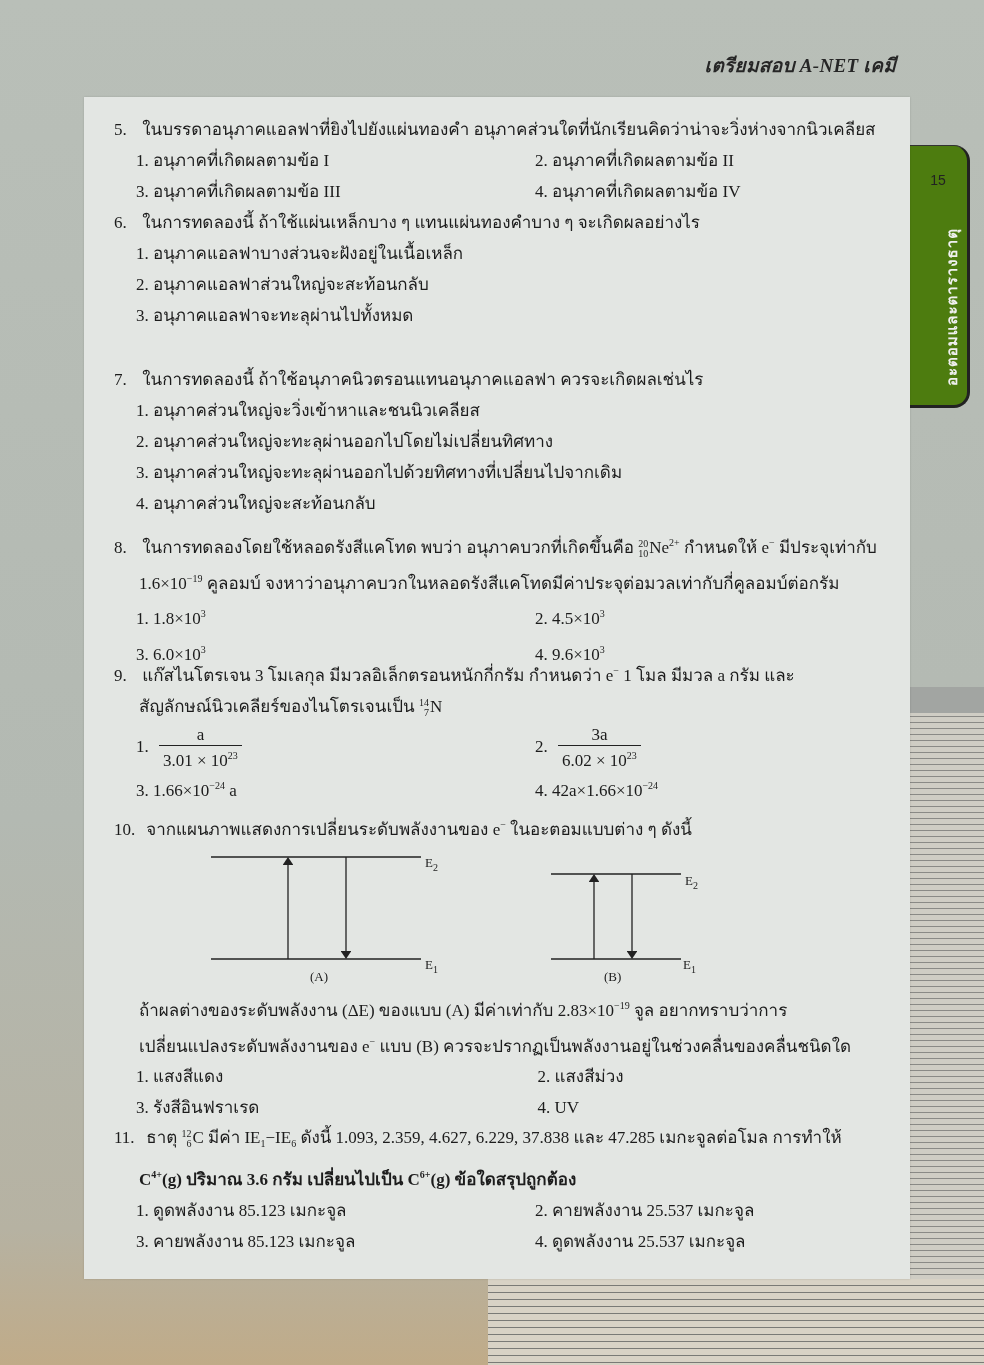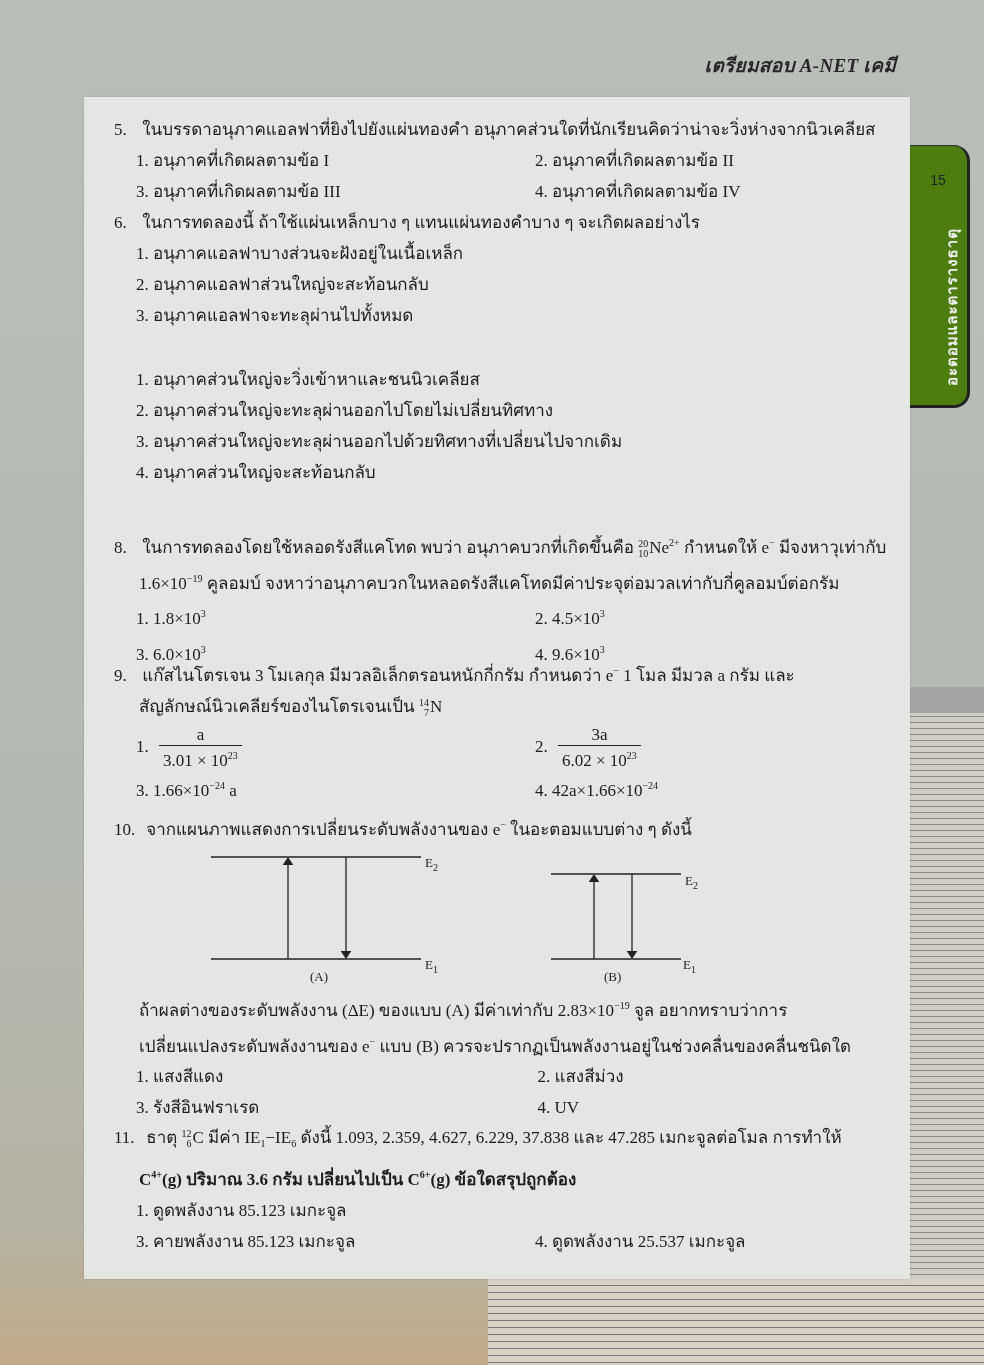--- a/index.html
+++ b/index.html
@@ -103,38 +103,39 @@
     <div class="q" style="top:110px;">
       <div><span class="num">6.</span> <span>ในการทดลองนี้ ถ้าใช้แผ่นเหล็กบาง ๆ แทนแผ่นทองคำบาง ๆ จะเกิดผลอย่างไร</span></div>
       <div class="opts">
         <div class="opt-full"><span>1.</span> <span>อนุภาคแอลฟาบางส่วนจะฝังอยู่ในเนื้อเหล็ก</span></div>
         <div class="opt-full"><span>2.</span> <span>อนุภาคแอลฟาส่วนใหญ่จะสะท้อนกลับ</span></div>
         <div class="opt-full"><span>3.</span> <span>อนุภาคแอลฟาจะทะลุผ่านไปทั้งหมด</span></div>
       </div>
     </div>
 
     <div class="q" style="top:267px;">
+      <div><span class="num">7.</span> <span>ในการทดลองนี้ ถ้าใช้อนุภาคนิวตรอนแทนอนุภาคแอลฟา ควรจะเกิดผลเช่นไร</span></div>
       <div class="opts">
         <div class="opt-full"><span>1.</span> <span>อนุภาคส่วนใหญ่จะวิ่งเข้าหาและชนนิวเคลียส</span></div>
         <div class="opt-full"><span>2.</span> <span>อนุภาคส่วนใหญ่จะทะลุผ่านออกไปโดยไม่เปลี่ยนทิศทาง</span></div>
         <div class="opt-full"><span>3.</span> <span>อนุภาคส่วนใหญ่จะทะลุผ่านออกไปด้วยทิศทางที่เปลี่ยนไปจากเดิม</span></div>
         <div class="opt-full"><span>4.</span> <span>อนุภาคส่วนใหญ่จะสะท้อนกลับ</span></div>
       </div>
     </div>
 
     <div class="q" style="top:430px;">
       <div style="white-space:nowrap;">
         <span class="num">8.</span>
         <span>ในการทดลองโดยใช้หลอดรังสีแคโทด พบว่า อนุภาคบวกที่เกิดขึ้นคือ</span>
         <span class="iso">
             <span>20</span>
             <span>10</span>
           </span><span>Ne</span><sup>2+</sup>
         <span>กำหนดให้ e</span><sup>−</sup>
-        <span>มีจงหาวุเท่ากับ</span>
+        <span>มีประจุเท่ากับ</span>
       </div>
       <div class="q-line2" style="white-space:nowrap;">
         <span>1.6×10</span><sup>−19</sup>
         <span>คูลอมบ์ จงหาว่าอนุภาคบวกในหลอดรังสีแคโทดมีค่าประจุต่อมวลเท่ากับกี่คูลอมบ์ต่อกรัม</span>
       </div>
       <div class="opts">
         <div class="opt-row">
           <div class="opt"><span>1.</span> <span>1.8×10</span><sup>3</sup></div>
           <div class="opt"><span>2.</span> <span>4.5×10</span><sup>3</sup></div>
         </div>
@@ -245,20 +246,21 @@
           </span><span>C</span>
         <span>มีค่า IE</span><sub>1</sub><span>−IE</span><sub>6</sub>
         <span>ดังนี้ 1.093, 2.359, 4.627, 6.229, 37.838 และ 47.285 เมกะจูลต่อโมล การทำให้</span>
       </div>
       <div class="q-line2" style="white-space:nowrap;font-weight:bold;">
         <span>C</span><sup>4+</sup><span>(g) ปริมาณ 3.6 กรัม เปลี่ยนไปเป็น C</span><sup>6+</sup><span>(g) ข้อใดสรุปถูกต้อง</span>
       </div>
       <div class="opts">
         <div class="opt-row">
           <div class="opt"><span>1.</span> <span>ดูดพลังงาน 85.123 เมกะจูล</span></div>
+          <div class="opt"><span>2.</span> <span>คายพลังงาน 25.537 เมกะจูล</span></div>
         </div>
         <div class="opt-row">
           <div class="opt"><span>3.</span> <span>คายพลังงาน 85.123 เมกะจูล</span></div>
           <div class="opt"><span>4.</span> <span>ดูดพลังงาน 25.537 เมกะจูล</span></div>
         </div>
       </div>
     </div>
 
   </div>
 </div>

